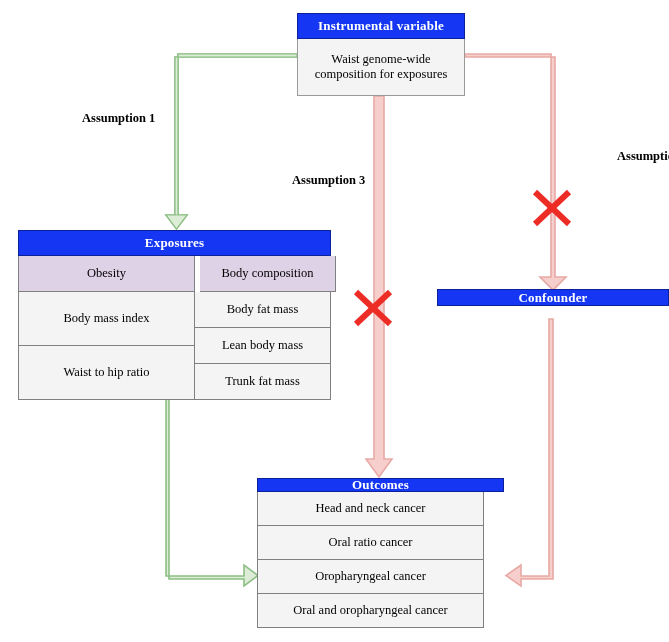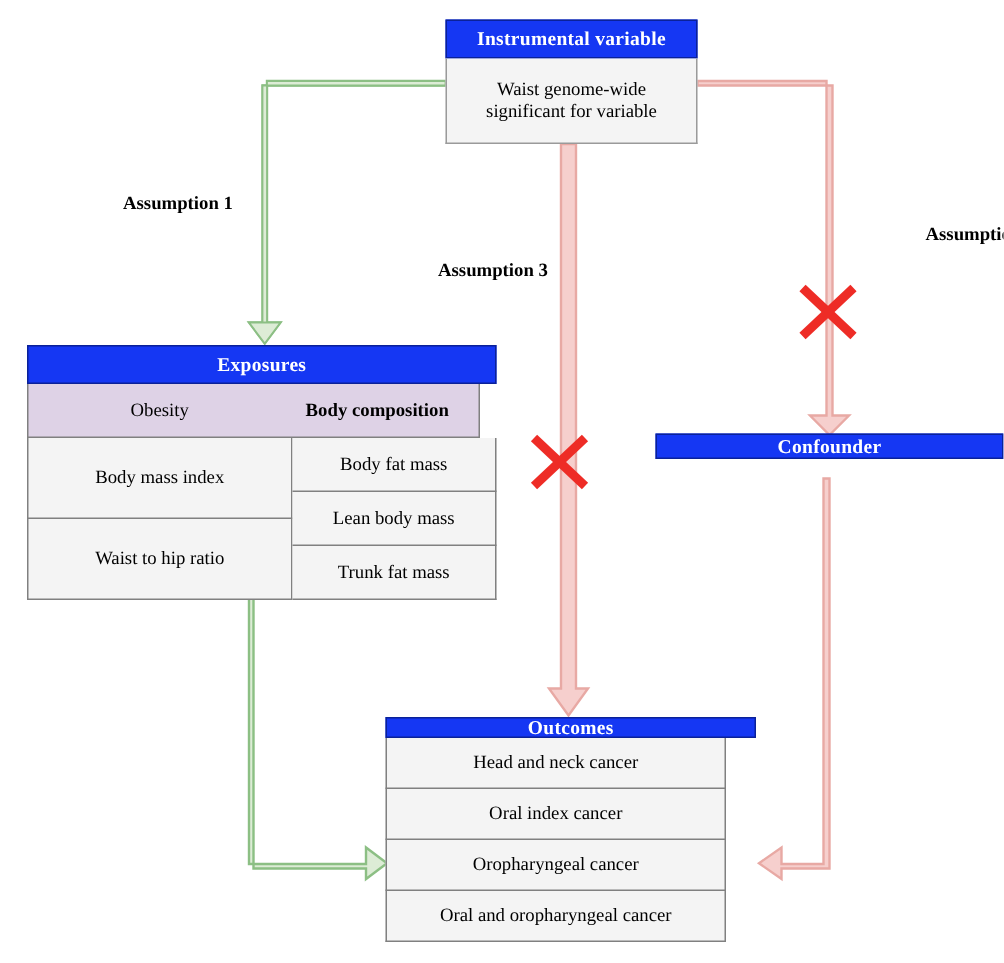--- a/index.html
+++ b/index.html
@@ -39,40 +39,40 @@
   
   #exposures{left:18px;top:230px;width:313px;}
   #exposures .hdr{height:26px;width:313px;}
   .exp-grid{position:relative;width:313px;height:144px;}
   .exp-grid > div{position:absolute;}
   
   .e-l1{left:0;top:0;width:177px;height:36px;}
   .e-l2{left:0;top:36px;width:177px;height:54px;}
   .e-l3{left:0;top:90px;width:177px;height:54px;}
   
-  .e-r1{left:166px;top:0;width:136px;height:36px;border-left:none;font-weight:bold;}
+  .e-r1{left:182px;top:0;width:136px;height:36px;border-left:none;}
   .e-r2{left:177px;top:36px;width:136px;height:36px;border-left:none;}
   .e-r3{left:177px;top:72px;width:136px;height:36px;border-left:none;}
   .e-r4{left:177px;top:108px;width:136px;height:36px;border-left:none;}
 
   
   #confounder{left:437px;top:289px;width:232px;}
   #confounder .hdr{height:17px;width:232px;}
 
   
   #outcomes{left:257px;top:478px;width:247px;}
   #outcomes .hdr{height:14px;width:247px;}
   #outcomes .cell{height:34px;width:227px;}
 
   
   .alabel{
     position:absolute;font-weight:bold;font-size:12.5px;
     white-space:nowrap;color:#000;
   }
-  #a1{left:82px;top:128px;}
+  #a1{left:82px;top:111px;}
   #a2{left:573px;top:149px;margin-left:44px;}
   #a3{left:292px;top:173px;}
 </style>
 </head>
 <body>
 
 <div class="canvas">
 
   <svg class="arrows" viewBox="0 0 669 642">
 
@@ -106,21 +106,21 @@
       <line x1="356" y1="292" x2="390" y2="324"></line>
       <line x1="390" y1="292" x2="356" y2="324"></line>
     </g>
   </svg>
 
   <div class="node" id="iv">
     <div class="hdr">Instrumental variable</div>
     <div class="body">
       <span>
         <span>Waist genome-wide</span><br>
-        <span>significant for variable</span>
+        <span>composition for exposures</span>
       </span>
     </div>
   </div>
 
   <div class="node" id="exposures">
     <div class="hdr">Exposures</div>
     <div class="exp-grid">
       <div class="cell lav e-l1">Obesity</div>
       <div class="cell e-l2">Body mass index</div>
       <div class="cell e-l3">Waist to hip ratio</div>
@@ -132,21 +132,21 @@
     </div>
   </div>
 
   <div class="node" id="confounder">
     <div class="hdr">Confounder</div>
   </div>
 
   <div class="node" id="outcomes">
     <div class="hdr">Outcomes</div>
     <div class="cell">Head and neck cancer</div>
-    <div class="cell">Oral index cancer</div>
+    <div class="cell">Oral ratio cancer</div>
     <div class="cell">Oropharyngeal cancer</div>
     <div class="cell">Oral and oropharyngeal cancer</div>
   </div>
 
   <div class="alabel" id="a1">Assumption 1</div>
   <div class="alabel" id="a2">Assumption 2</div>
   <div class="alabel" id="a3">Assumption 3</div>
 
 </div>
 

